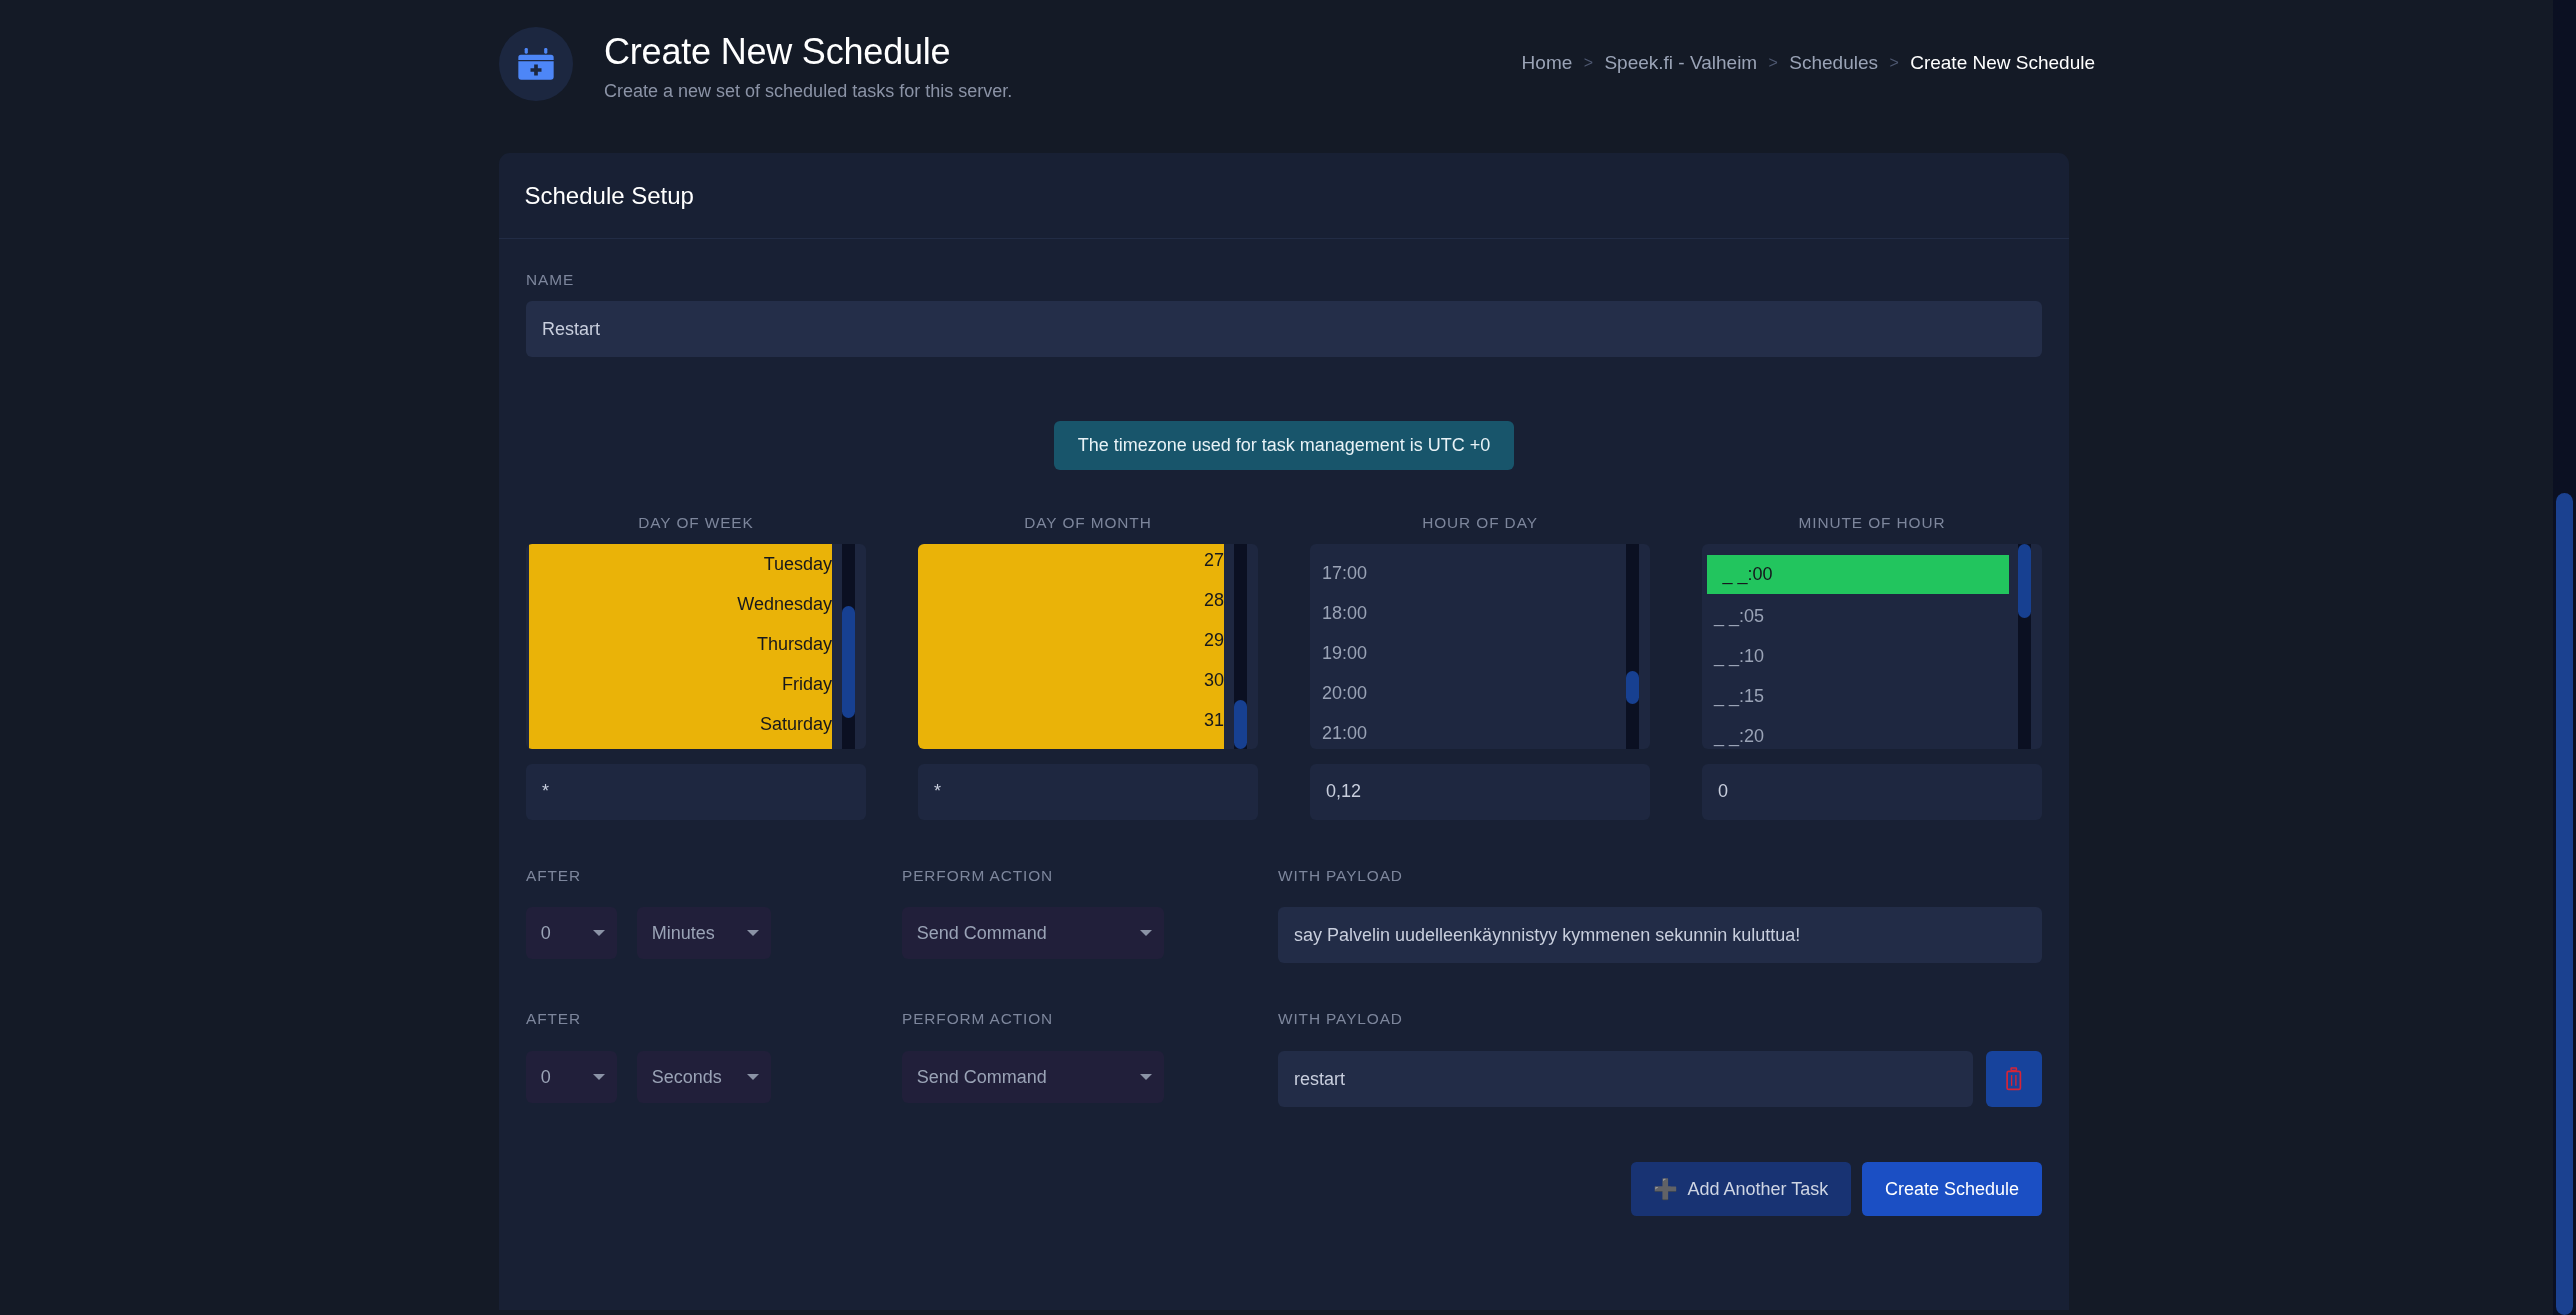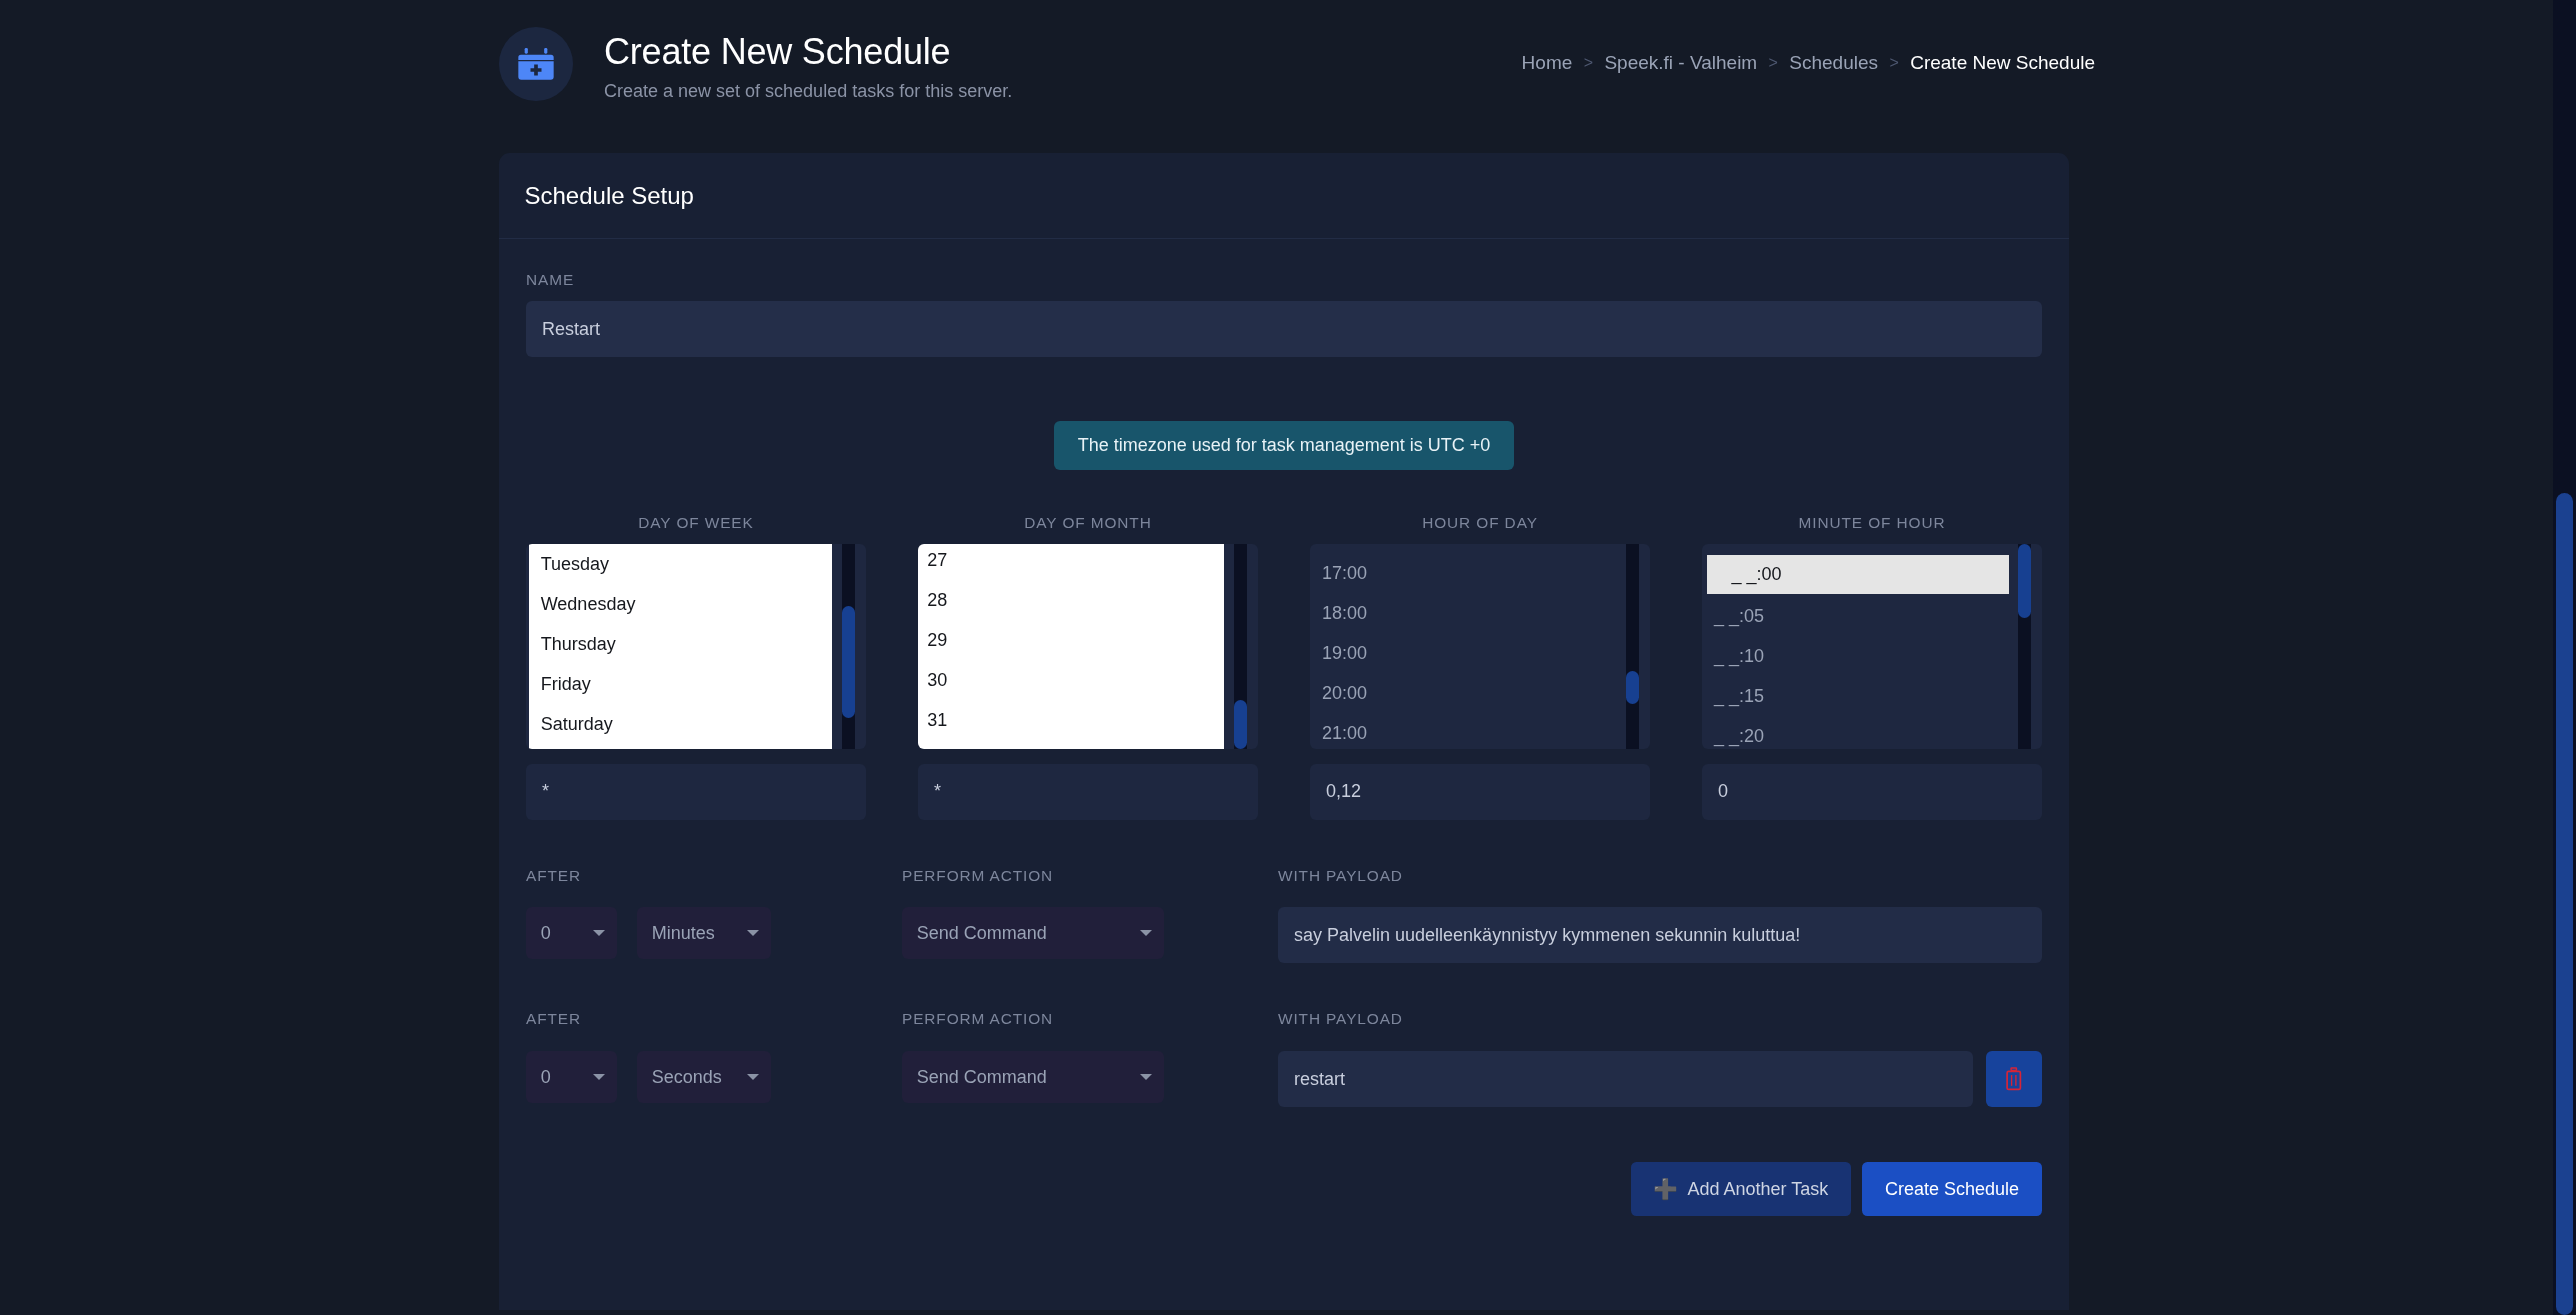--- a/index.html
+++ b/index.html
@@ -104,21 +104,22 @@
   }
   .opt-list { position: absolute; left: 0; top: 0; right: 28px; }
   .opt {
     font-size: 18px; line-height: 40px; height: 40px;
     padding-left: 12px; color: #9aa3b6;
     white-space: nowrap; overflow: hidden;
   }
   
   .listbox-white {
     position: absolute; left: 2.7px; top: 0; right: 34px; bottom: -5.4px;
-    background: #ffffff;
+    background: #eab308;
+    text-align: right;
   }
   .listbox-white .opt { color: #16181d; }
 
   .sb-track {
     position: absolute; top: 0; right: 11.4px; width: 12.7px; height: 100%;
     background: #0b1022; border-radius: 0;
   }
   .sb-thumb {
     position: absolute; left: 0; width: 12.7px;
     background: #174091; border-radius: 6.7px;
@@ -284,21 +285,21 @@
           </div>
           <div class="cron-input-row">
             <input class="text-input dark" type="text" value="0,12" style="">
           </div>
         </div>
 
         <div class="cron-col">
           <div class="field-label center">MINUTE OF HOUR</div>
           <div class="select-box">
             <div class="opt-list" style="padding-top:10.7px">
-              <div class="opt" style="background:#e5e5e5;color:#16181d;height:39px;line-height:39px;margin:0 5.4px 2.7px 5.4px;padding-left:24px;">_ _:00</div>
+              <div class="opt" style="background:#22c55e;color:#16181d;height:39px;line-height:39px;margin:0 5.4px 2.7px 5.4px;padding-left:15px;">_ _:00</div>
               <div class="opt">_ _:05</div>
               <div class="opt">_ _:10</div>
               <div class="opt">_ _:15</div>
               <div class="opt">_ _:20</div>
             </div>
             <div class="sb-track">
               <div class="sb-thumb" style="top:0%;height:36%"></div>
             </div>
           </div>
           <div class="cron-input-row">

